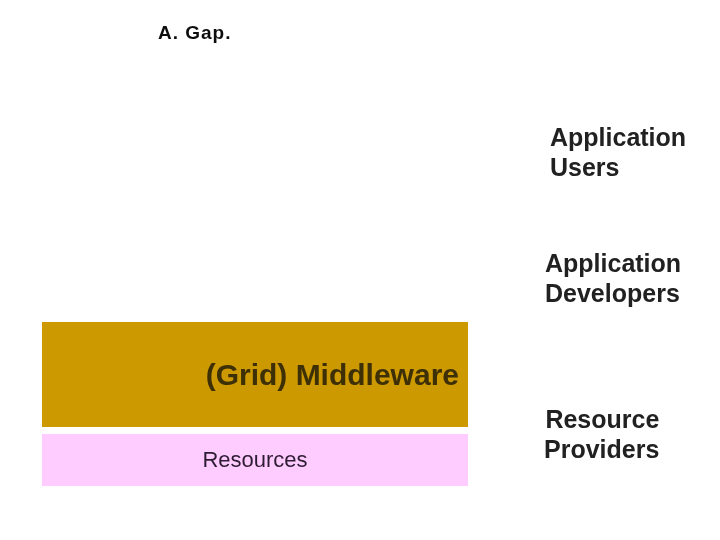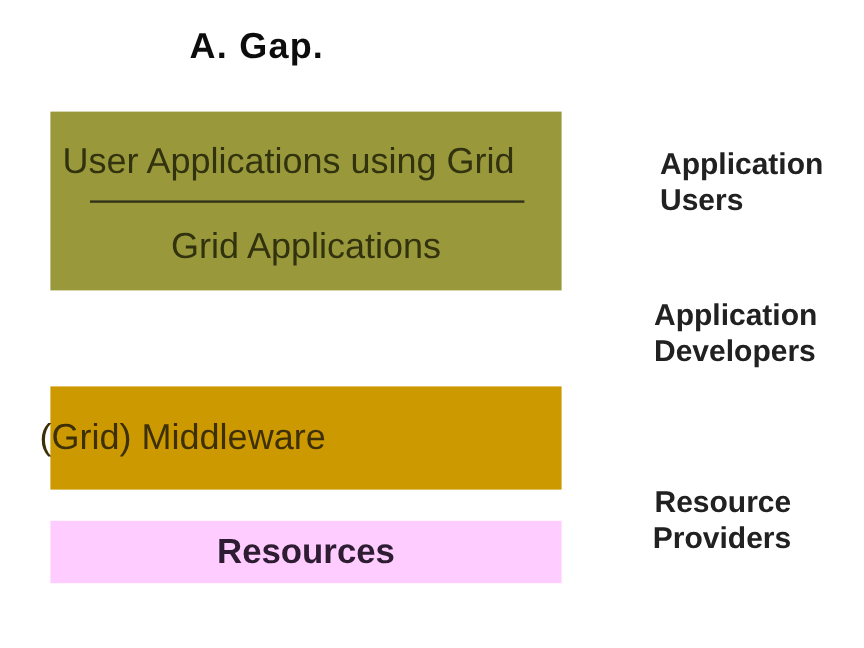--- a/index.html
+++ b/index.html
@@ -12,21 +12,21 @@
     width: 720px;
     height: 540px;
     background: #ffffff;
     overflow: hidden;
     font-family: "Liberation Sans", sans-serif;
   }
   .slide-title {
     position: absolute;
     left: 158px;
     top: 22px;
-    font-size: 30px;
+    font-size: 19px;
     font-weight: bold;
     color: #0d0d0d;
     letter-spacing: 1px;
     margin: 0;
   }
   .box {
     position: absolute;
     left: 42px;
     width: 426px;
   }
@@ -57,41 +57,42 @@
     top: 95px;
     width: 100%;
     text-align: center;
     font-size: 30px;
     line-height: 36px;
     color: #32320f;
     white-space: nowrap;
   }
   .box-middleware {
     top: 322px;
-    height: 86px;
+    height: 105px;
     display: flex;
     align-items: center;
-    justify-content: flex-start;
+    justify-content: flex-end;
+    font-weight: bold;
   }
   .middleware-label {
     font-size: 30px;
     color: #3e3006;
     white-space: nowrap;
     transform: translateX(-9px);
   }
   .box-resources {
     top: 434px;
     height: 52px;
     display: flex;
     align-items: center;
     justify-content: center;
   }
   .resources-label {
-    font-size: 29px;
-    font-weight: bold;
+    font-size: 22px;
+    font-weight: normal;
     color: #2e1c33;
     white-space: nowrap;
   }
   .side-label {
     position: absolute;
     font-size: 25px;
     font-weight: bold;
     line-height: 30px;
     color: #212121;
     white-space: pre-line;
@@ -100,25 +101,20 @@
   .side-label-developers { left: 545px; top: 248px; }
   .side-label-providers { left: 544px; top: 404px; text-align: right; }
 </style>
 </head>
 <body>
 
 <div class="slide">
 
   <h1 class="slide-title">A. Gap.</h1>
 
-  <div class="box box-applications" style="background-color: rgb(153, 153, 60);">
-    <div class="apps-line1">User Applications using Grid</div>
-    <div class="apps-divider"></div>
-    <div class="apps-line2">Grid Applications</div>
-  </div>
 
   <div class="side-label side-label-users">Application
 Users</div>
 
   <div class="side-label side-label-developers">Application
 Developers</div>
 
   <div class="box box-middleware" style="background-color: rgb(204, 153, 0);">
     <div class="middleware-label">(Grid) Middleware</div>
   </div>

